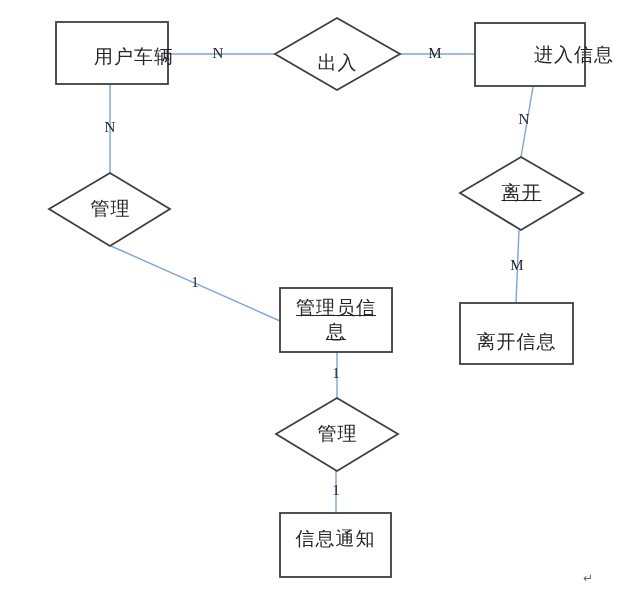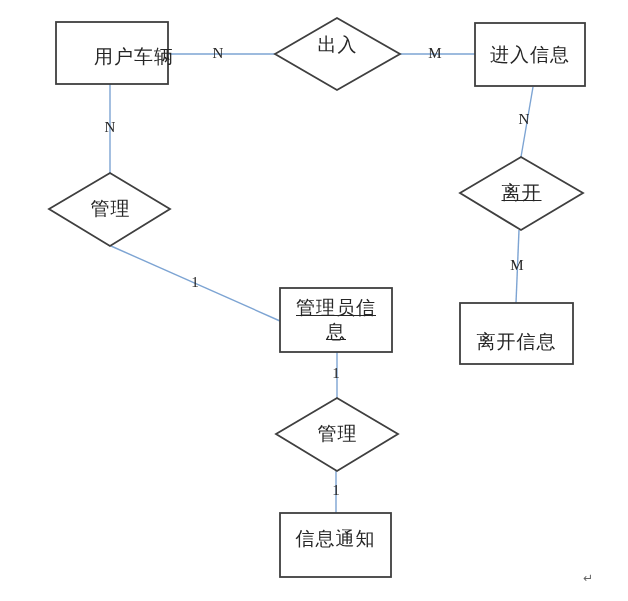--- a/index.html
+++ b/index.html
@@ -80,32 +80,32 @@
     <g fill="#ffffff" stroke="#3f3f3f" stroke-width="1.8">
       <polygon points="275,54 337,18 400,54 337,90"></polygon>
       <polygon points="49,209 110,173 170,209 110,246"></polygon>
       <polygon points="460,193 521,157 583,193 521,230"></polygon>
       <polygon points="276,434 337,398 398,434 337,471"></polygon>
     </g>
   </svg>
 
   <div class="shape-label" style="left:42px; top:22px; width:112px; height:70px;margin-left:36px;">用户车辆</div>
 
-  <div class="shape-label" style="left:475px; top:23px; width:110px; height:63px;">进入信息</div>
+  <div class="shape-label" style="left:475px; top:23px; width:110px; height:63px;padding-left:44px;">进入信息</div>
 
   <div class="shape-label" style="left:280px; top:288px; width:112px; height:64px; flex-direction:column;">
     <span>管理员信</span>
     <span>息</span>
   </div>
 
   <div class="shape-label" style="left:460px; top:303px; width:113px; height:78px;">离开信息</div>
 
   <div class="shape-label" style="left:280px; top:513px; width:111px; height:52px;">信息通知</div>
 
-  <div class="shape-label" style="left:285px; top:27px; width:105px; height:36px;">出入</div>
+  <div class="shape-label" style="left:285px; top:45px; width:105px; height:36px;">出入</div>
 
   <div class="shape-label" style="left:58px; top:191px; width:105px; height:36px;">管理</div>
 
   <div class="shape-label" style="left:469px; top:175px; width:105px; height:36px;text-decoration:underline;">离开</div>
 
   <div class="shape-label" style="left:285px; top:416px; width:105px; height:36px;">管理</div>
 
   <div class="card-label" style="left:218px; top:53px;">N</div>
   <div class="card-label" style="left:435px; top:53px;">M</div>
   <div class="card-label" style="left:110px; top:127px;">N</div>

